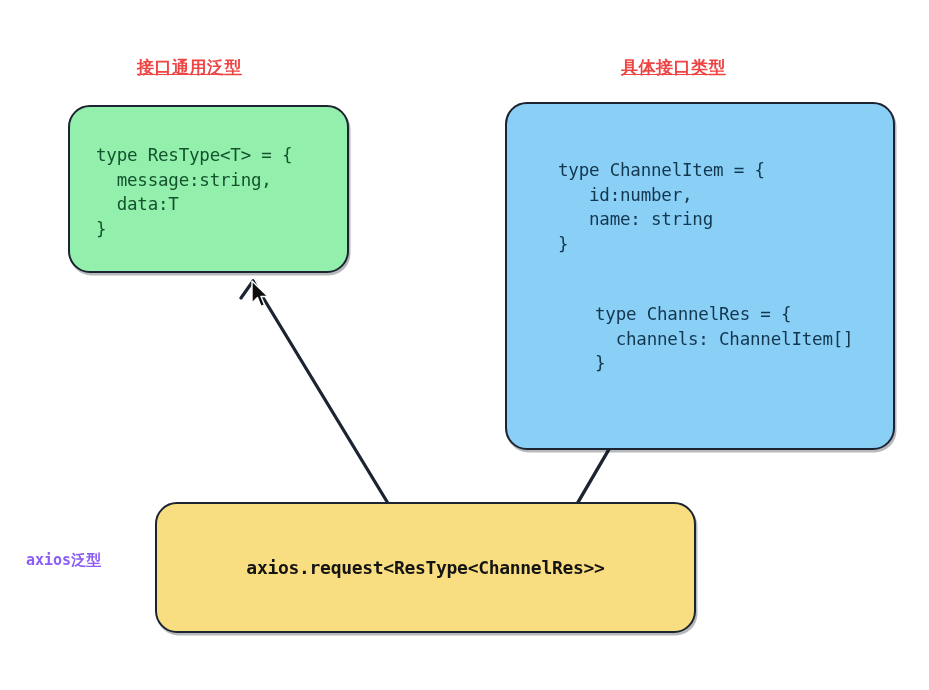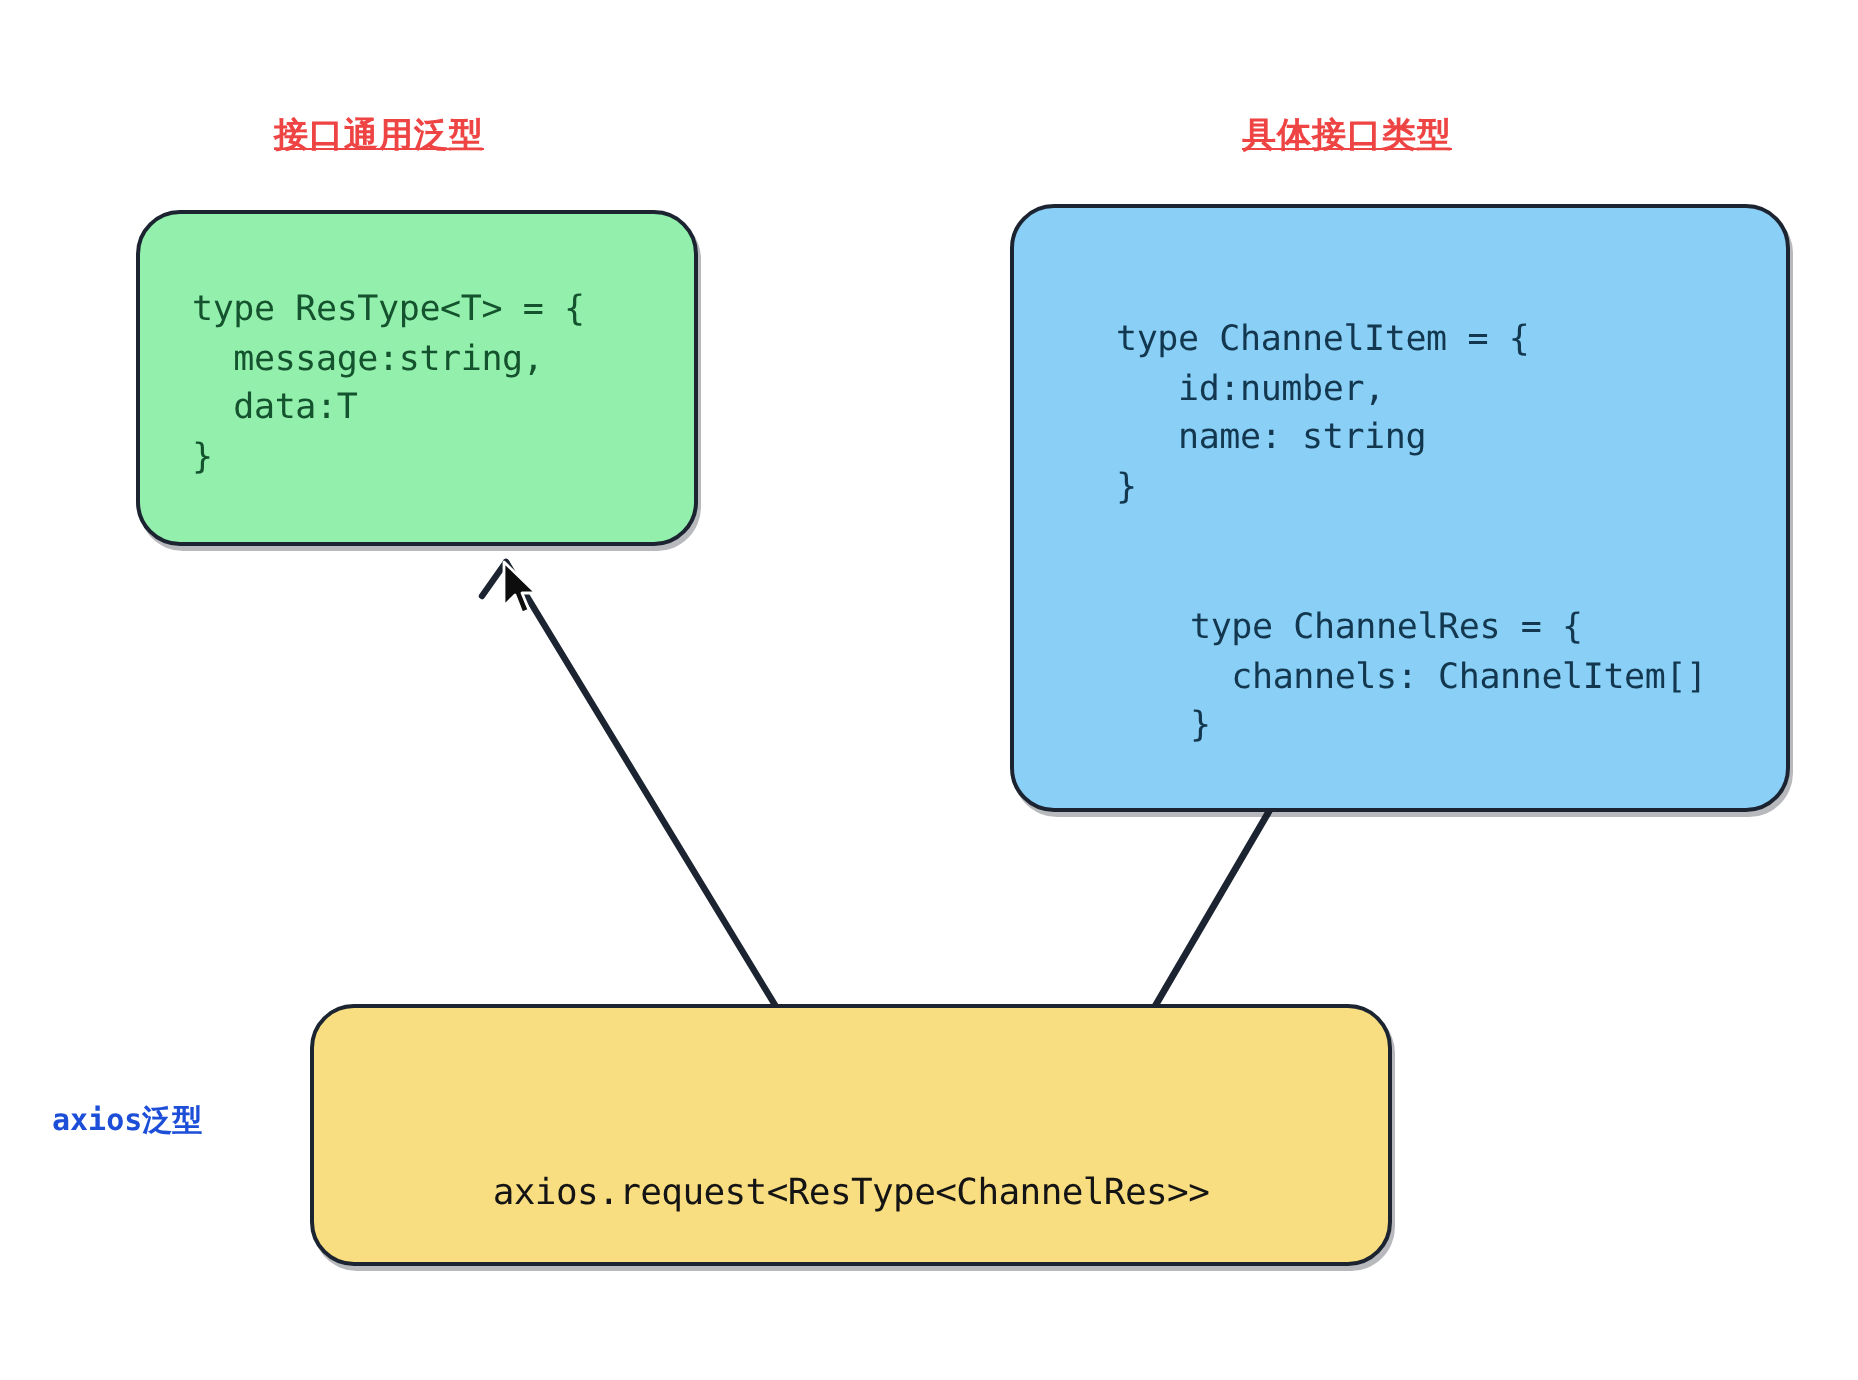--- a/index.html
+++ b/index.html
@@ -36,40 +36,40 @@
   #caption-generic  { left: 137px; top: 56px; }
   #caption-concrete { left: 621px; top: 56px; }
 
   #caption-axios {
     position: absolute;
     left: 26px;
     top: 551px;
     font-family: "DejaVu Sans Mono", "Liberation Mono", monospace;
     font-size: 15px;
     font-weight: 700;
-    color: #1d4ed8;
+    color: #8b5cf6;
     white-space: nowrap;
   }
 
   .node {
     position: absolute;
     box-sizing: border-box;
     border: 2.5px solid #1b2430;
     border-radius: 22px;
     box-shadow: 1.5px 2.5px 0 rgba(20,24,32,0.30);
   }
 
   #node-restype {
     left: 68px;  top: 105px;
     width: 281px; height: 168px;
     background: #92EFAC;
   }
   #node-channel {
     left: 505px; top: 102px;
-    width: 390px; height: 304px;
+    width: 390px; height: 348px;
     background: #8ACFF6;
   }
   #node-axios {
     left: 155px; top: 502px;
     width: 541px; height: 131px;
     background: #F8DE80;
   }
 
   .code {
     position: absolute;
@@ -94,25 +94,24 @@
     margin-left: 37px;
   }
 
   #label-axios-call {
     position: absolute;
     left: 0; right: 0;
     top: 53px;
     text-align: center;
     font-family: "DejaVu Sans Mono", "Liberation Mono", monospace;
     font-size: 18px;
-    font-weight: 400;
+    font-weight: 700;
     color: #141414;
     letter-spacing: -0.3px;
     white-space: pre;
-    margin-top: 29px;
   }
 
   #cursor {
     position: absolute;
     left: 250px;
     top: 280px;
     width: 22px;
     height: 30px;
     pointer-events: none;
   }

